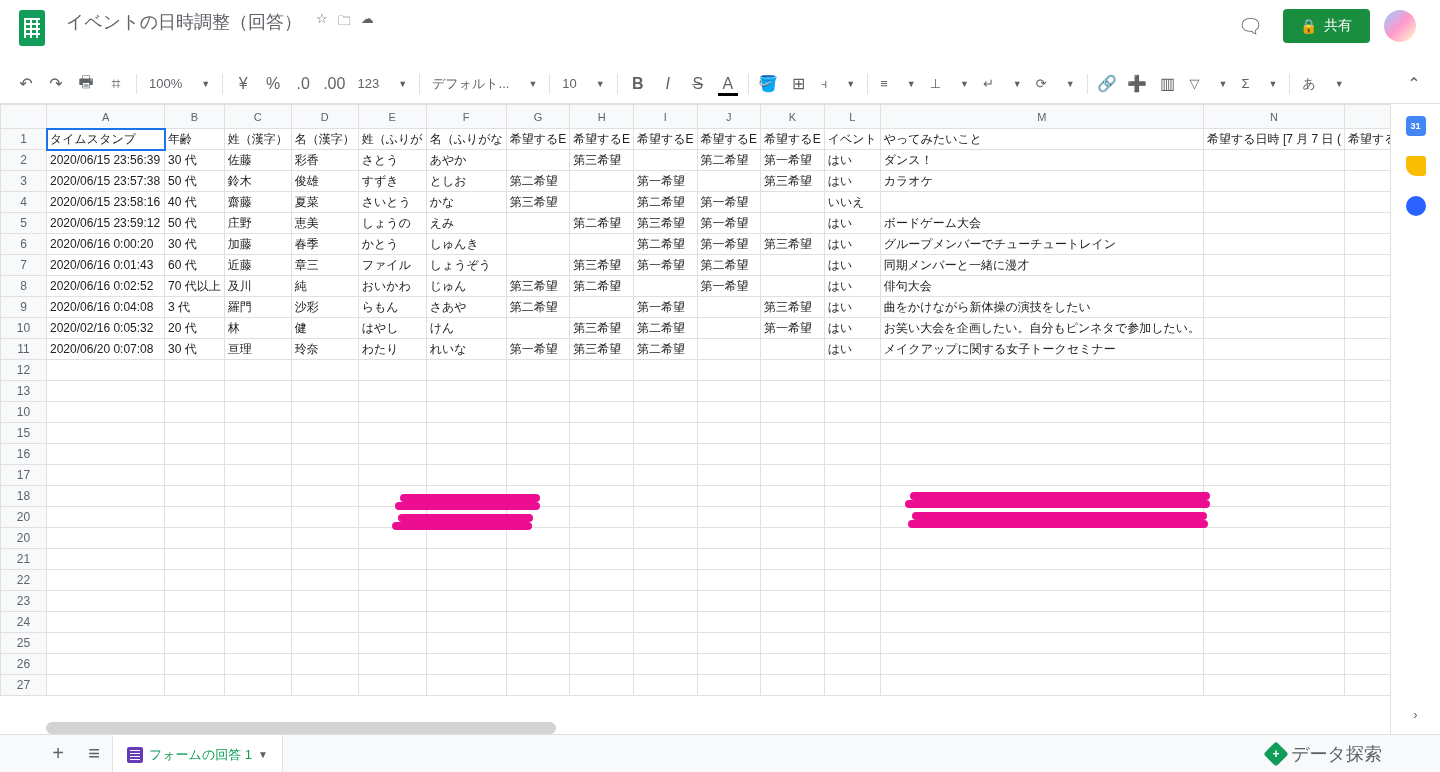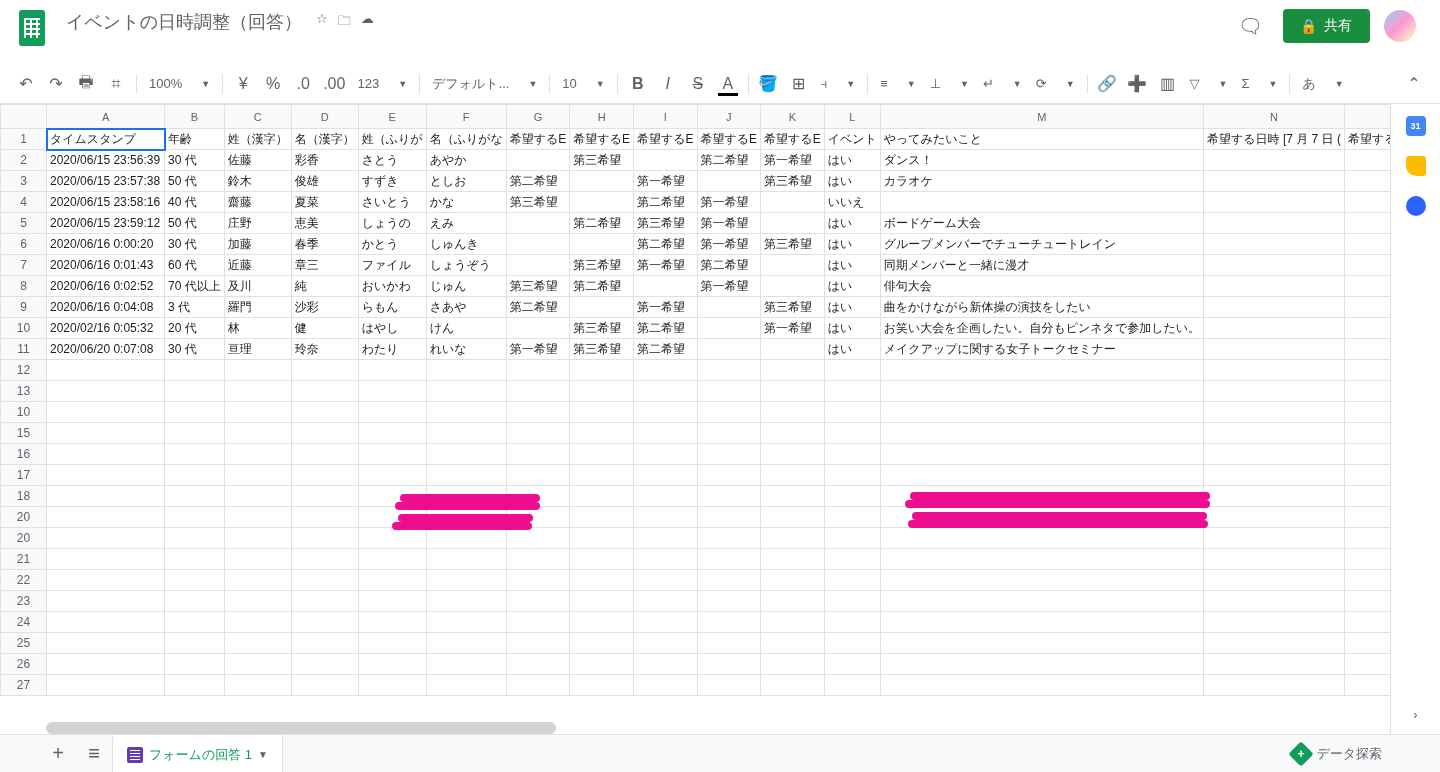--- a/index.html
+++ b/index.html
@@ -68,21 +68,21 @@
 .side-keep { background: #fbbc04; border-radius: 3px 3px 3px 10px; }
 .side-tasks { background: #2962ff; border-radius: 50%; }
 .side-chevron { position: absolute; bottom: 12px; cursor: pointer; color: #5f6368; }
 
 
 .bottom-bar { display: flex; align-items: center; height: 38px; border-top: 1px solid #e0e0e0; background: #f8f9fa; padding: 0 48px 0 40px; position: relative; }
 .tab-btn { width: 36px; height: 36px; display: flex; align-items: center; justify-content: center; color: #5f6368; cursor: pointer; font-size: 20px; }
 .sheet-tab { display: flex; align-items: center; gap: 6px; padding: 0 14px; height: 100%; background: #fff; border-top: 2px solid transparent; cursor: pointer; color: #0f9d58; font-weight: 500; font-size: 13px; border-right: 1px solid #e0e0e0; border-left: 1px solid #e0e0e0; }
 .sheet-tab-icon { width: 16px; height: 16px; background: #673ab7; border-radius: 2px; position: relative; }
 .sheet-tab-icon::before { content: ""; position: absolute; inset: 3px; background: repeating-linear-gradient(to bottom, #fff 0 1px, transparent 1px 3px); }
-.explore { position: absolute; right: 48px; display: flex; align-items: center; gap: 6px; color: #5f6368; font-size: 13px; cursor: pointer; padding: 6px 10px; }
+.explore { position: absolute; right: 48px; display: flex; align-items: center; gap: 6px; color: #5f6368; font-size: 18px; cursor: pointer; padding: 6px 10px; }
 .explore-icon { width: 18px; height: 18px; background: #0f9d58; border-radius: 3px; position: relative; transform: rotate(45deg); }
 .explore-icon::after { content: "+"; position: absolute; inset: 0; display: flex; align-items: center; justify-content: center; transform: rotate(-45deg); color: #fff; font-weight: bold; font-size: 12px; }
 
 .hscroll-thumb { position: absolute; bottom: 38px; left: 46px; width: 510px; height: 12px; background: #c8c8c8; border-radius: 6px; opacity: 0.8; }
 </style>
 </head>
 <body>
 
 <div class="app">
 

